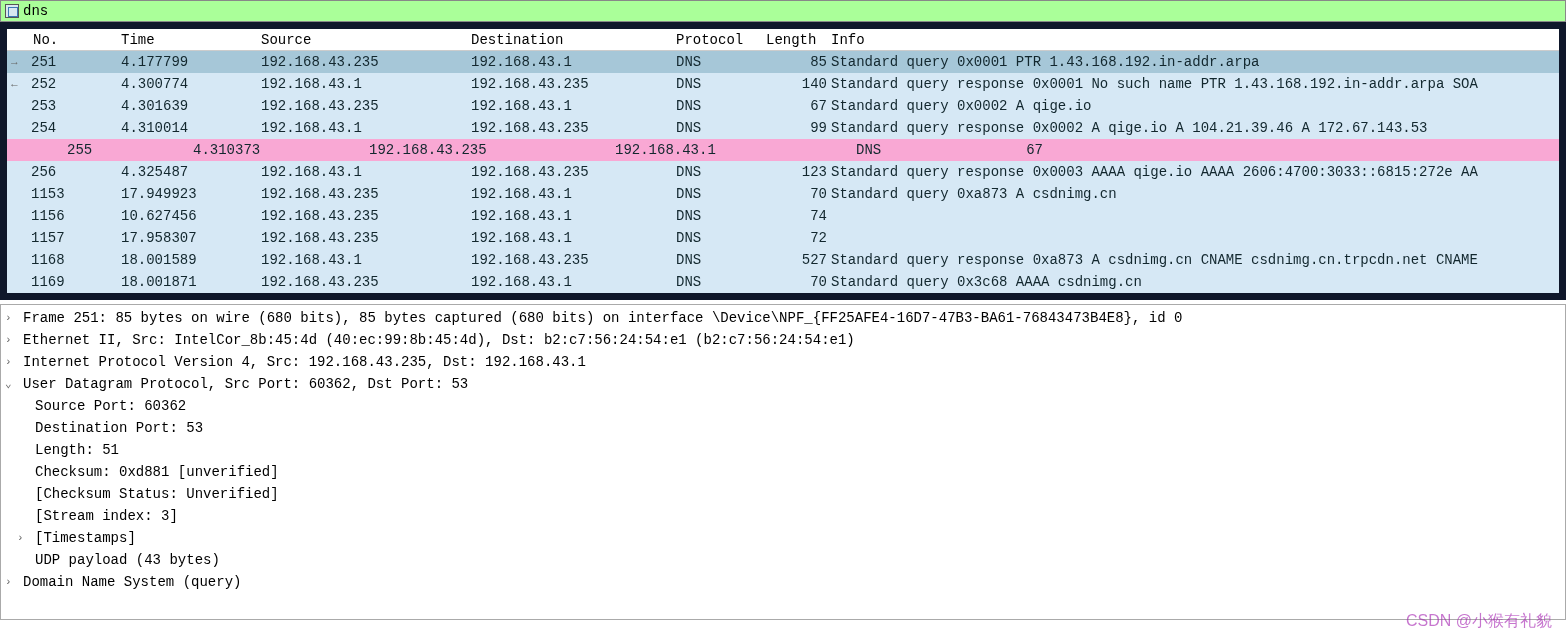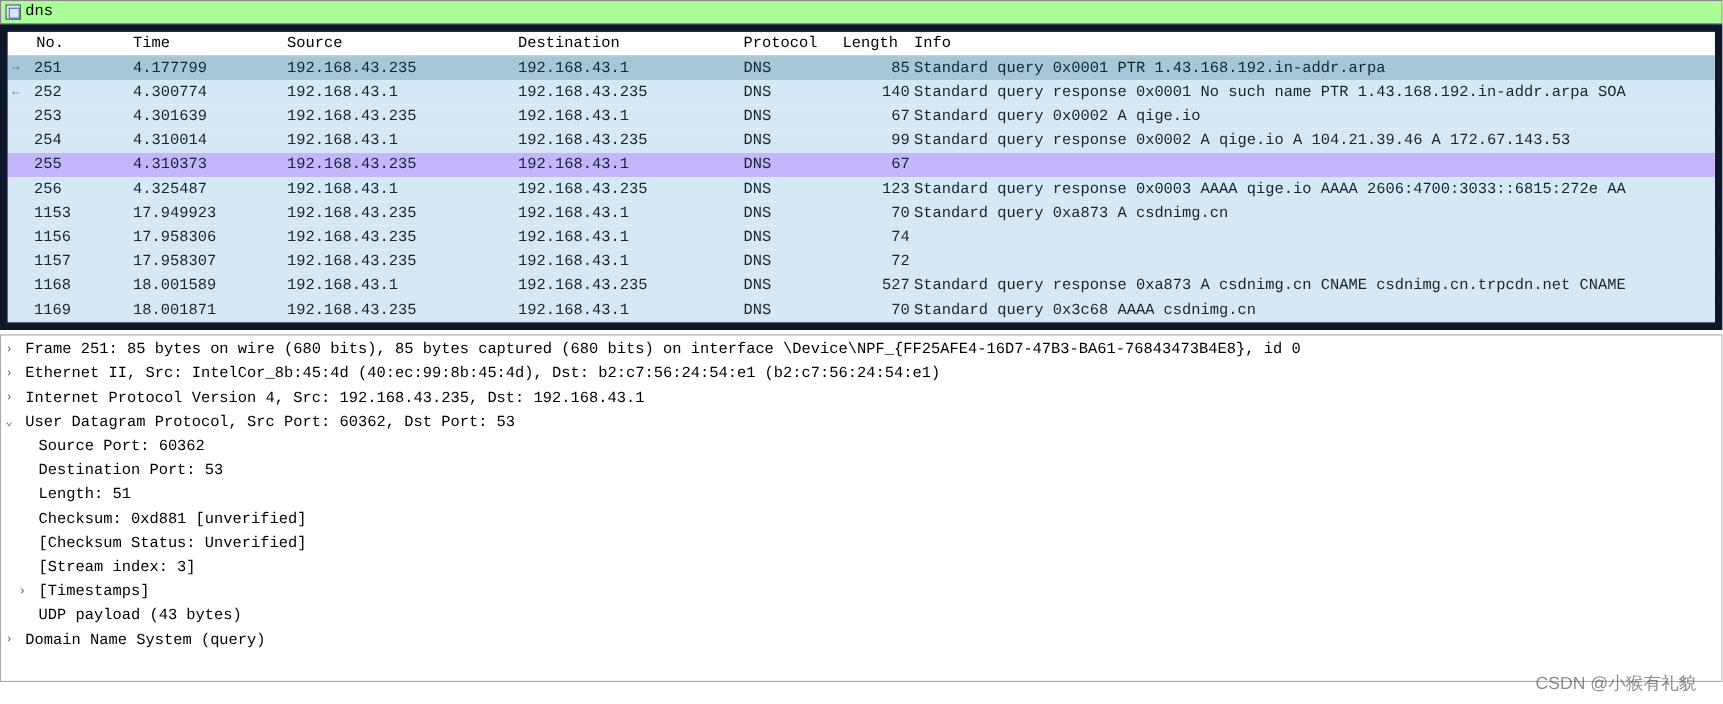--- a/index.html
+++ b/index.html
@@ -105,23 +105,23 @@
     width: 18px;
     display: inline-block;
     color: #666;
     font-size: 11px;
     user-select: none;
   }
   .indent1 { padding-left: 30px; }
   .indent0 { padding-left: 12px; }
   .watermark {
     position: absolute;
-    right: 24px;
+    right: 14px;
     bottom: 8px;
-    color: #404040;
+    color: #a21caf;
     font-family: Arial, sans-serif;
     font-size: 16px;
     opacity: 0.6;
     pointer-events: none;
   }
 </style>
 </head>
 <body>
 
 <div class="filter-bar">
@@ -174,21 +174,21 @@
       <div class="packet-row row-light">
         <span class="arrow-cell"></span>
         <span class="col-no">254</span>
         <span class="col-time">4.310014</span>
         <span class="col-source">192.168.43.1</span>
         <span class="col-dest">192.168.43.235</span>
         <span class="col-proto">DNS</span>
         <span class="col-length">99</span>
         <span class="col-info">Standard query response 0x0002 A qige.io A 104.21.39.46 A 172.67.143.53</span>
       </div>
-      <div class="packet-row row-light" style="background: #c4b5fd;">
+      <div class="packet-row row-light" style="background: #f9a8d4; gap: 36px;">
         <span class="arrow-cell"></span>
         <span class="col-no">255</span>
         <span class="col-time">4.310373</span>
         <span class="col-source">192.168.43.235</span>
         <span class="col-dest">192.168.43.1</span>
         <span class="col-proto">DNS</span>
         <span class="col-length">67</span>
       </div>
       <div class="packet-row row-light">
         <span class="arrow-cell"></span>
@@ -206,21 +206,21 @@
         <span class="col-time">17.949923</span>
         <span class="col-source">192.168.43.235</span>
         <span class="col-dest">192.168.43.1</span>
         <span class="col-proto">DNS</span>
         <span class="col-length">70</span>
         <span class="col-info">Standard query 0xa873 A csdnimg.cn</span>
       </div>
       <div class="packet-row row-light">
         <span class="arrow-cell"></span>
         <span class="col-no">1156</span>
-        <span class="col-time">17.958306</span>
+        <span class="col-time">10.627456</span>
         <span class="col-source">192.168.43.235</span>
         <span class="col-dest">192.168.43.1</span>
         <span class="col-proto">DNS</span>
         <span class="col-length">74</span>
       </div>
       <div class="packet-row row-light">
         <span class="arrow-cell"></span>
         <span class="col-no">1157</span>
         <span class="col-time">17.958307</span>
         <span class="col-source">192.168.43.235</span>

